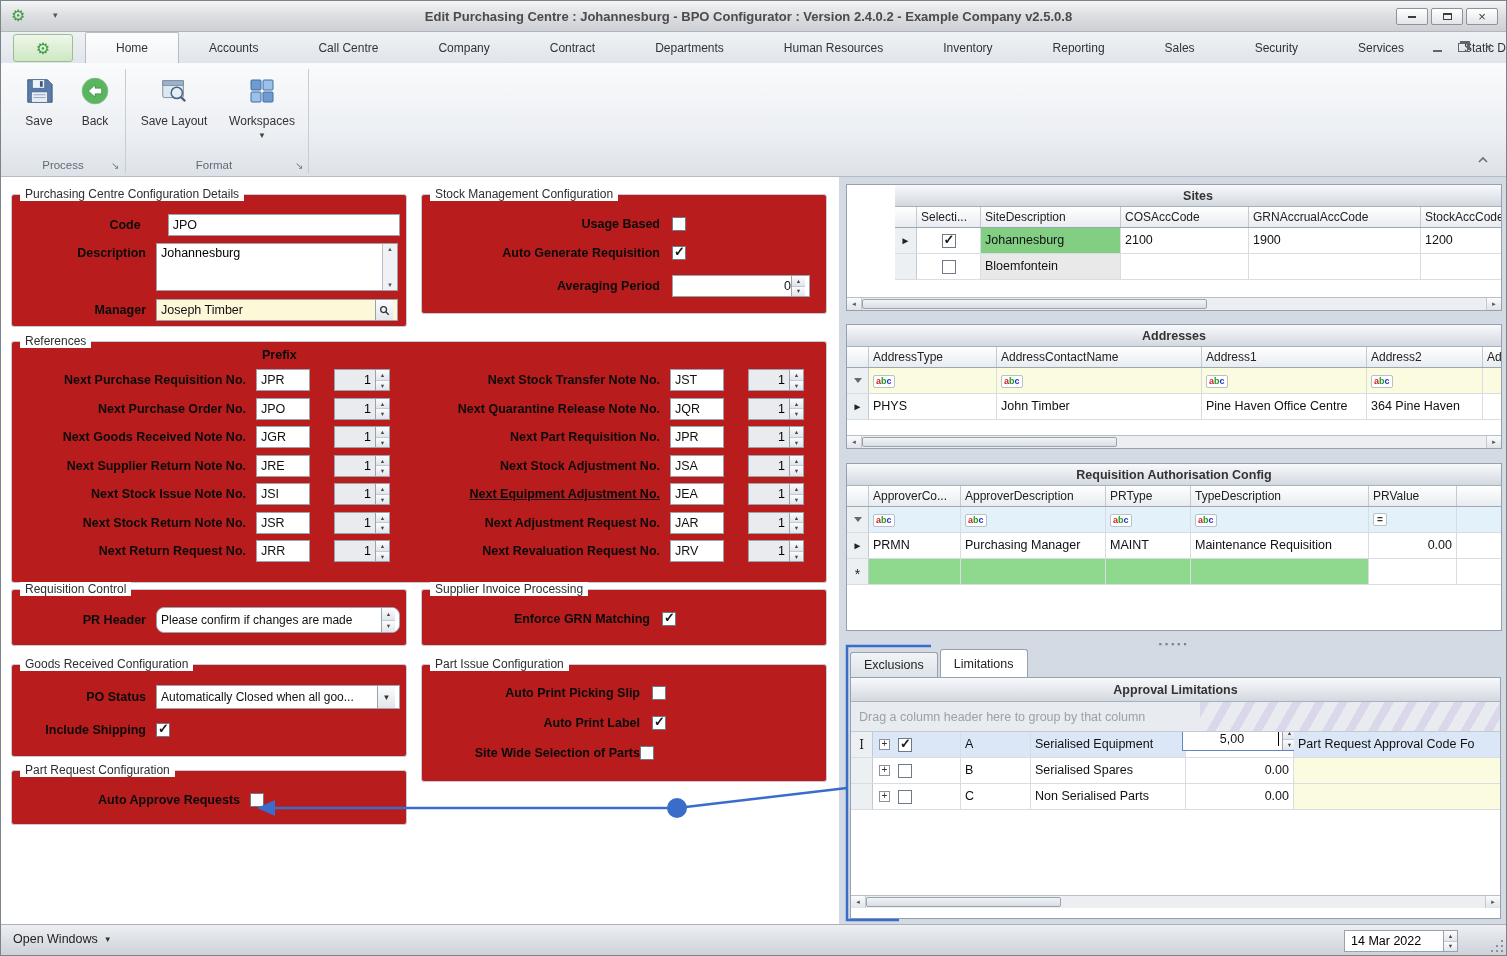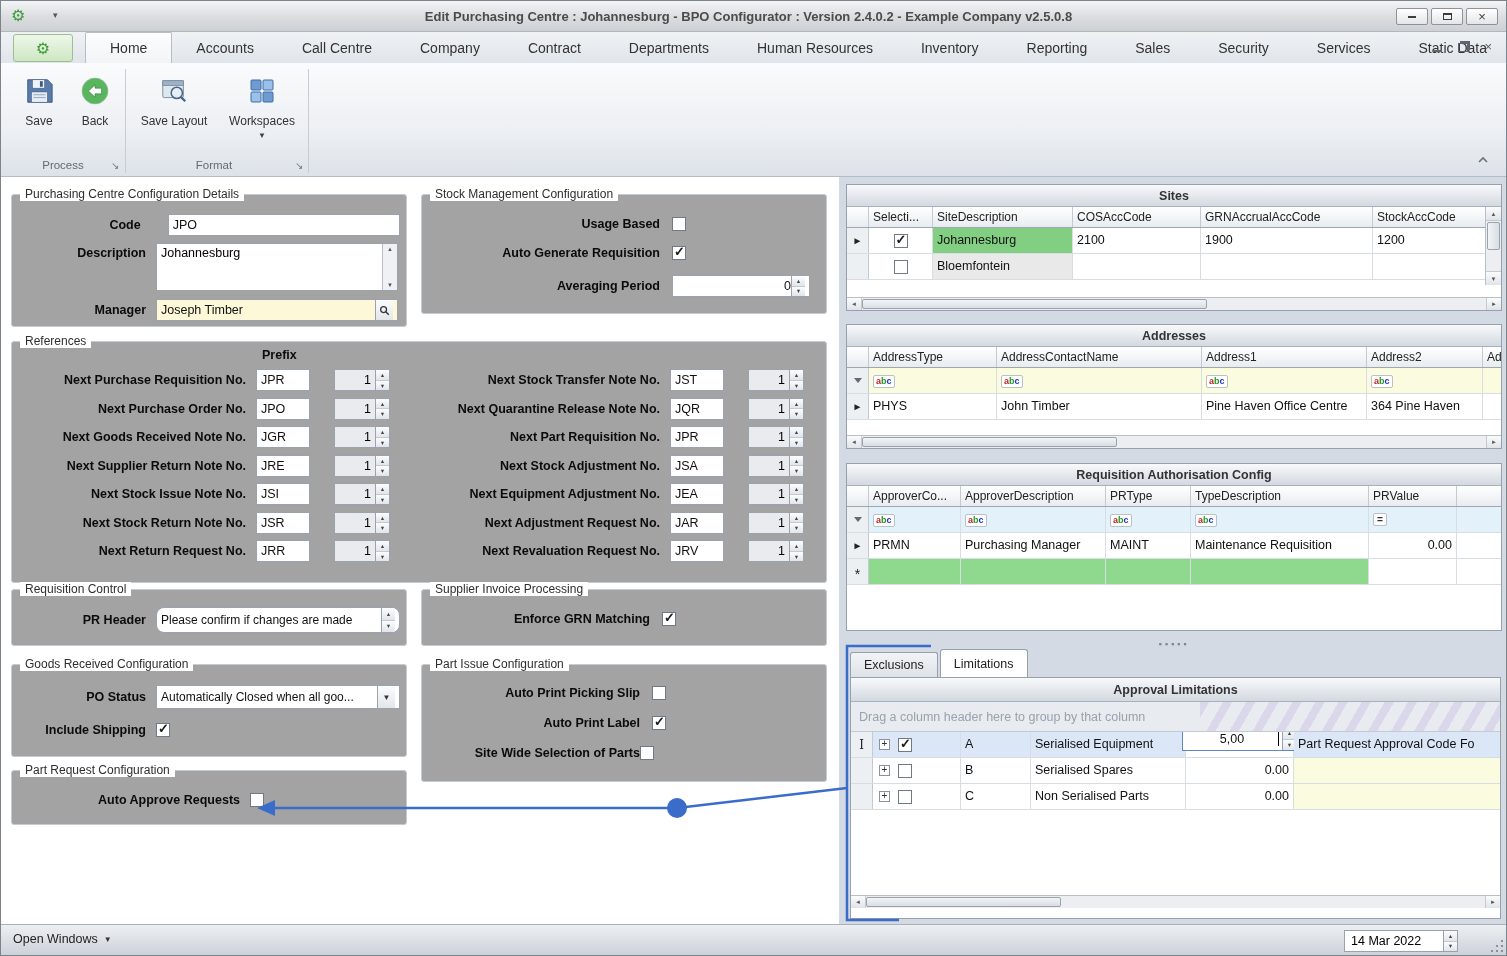--- a/index.html
+++ b/index.html
@@ -18,21 +18,21 @@
   .win-btn { width:32px; height:17px; border:1px solid #8e9299; background:linear-gradient(#ffffff,#e3e5e9);
     border-radius:2px; margin-left:3px; display:flex; align-items:center; justify-content:center; color:#3c3c3c; font-size:11px; line-height:1; }
   .glyph-min { width:8px; height:2px; background:#3c3c3c; display:inline-block; }
   .glyph-max { width:9px; height:7px; border:1px solid #3c3c3c; border-top-width:2px; display:inline-block; }
 
   
   #tabstrip { position:absolute; top:31px; left:0; right:0; height:31px; background:linear-gradient(#eff2f5,#e0e5eb); }
   .apptab { position:absolute; left:12px; top:2px; width:60px; height:28px; background:linear-gradient(#eef7ea,#cfe7c3);
     border:1px solid #9dbd92; border-radius:3px; display:flex; align-items:center; justify-content:center; font-size:16px; color:#3f9b3f; }
   .rtabs { position:absolute; left:84px; top:0; height:31px; display:flex; }
-  .rtab { height:31px; padding:0 24px; display:flex; align-items:center; font-size:14px; color:#333; white-space:nowrap; }
+  .rtab { height:31px; padding:0 30px; display:flex; align-items:center; font-size:12px; color:#333; white-space:nowrap; }
   .rtab.active { background:linear-gradient(#fcfdfd,#f2f4f6); border:1px solid #b7bdc5; border-bottom:none; border-radius:2px 2px 0 0; }
   .mdi-ctrl { position:absolute; right:14px; top:8px; display:flex; gap:16px; align-items:center; color:#5e656d; }
   .mdi-min { width:9px; height:2px; background:#5e656d; margin-top:8px; }
   .mdi-restore { width:10px; height:9px; border:1px solid #5e656d; box-shadow:2px -2px 0 -0px #5e656d; margin-top:2px; }
   .mdi-close { font-size:13px; line-height:1; }
 
   
   #ribbon { position:absolute; top:62px; left:0; right:0; height:114px;
     background:linear-gradient(#fafbfc,#eceff3 62%,#dde2e8); border-bottom:1px solid #b6bcc4; }
   .rbtn { position:absolute; top:6px; width:56px; height:86px; display:flex; flex-direction:column; align-items:center; border-radius:3px; }
@@ -42,21 +42,21 @@
   .vsep { position:absolute; top:6px; width:1px; height:104px; background:#c7cdd4; }
   .grp-lbl { position:absolute; bottom:5px; font-size:11.5px; color:#636a73; text-align:center; }
   .grp-launch { position:absolute; bottom:5px; font-size:10px; color:#767d86; }
   .collapse-btn { position:absolute; right:14px; bottom:8px; width:18px; height:16px; display:flex; align-items:center; justify-content:center; }
 
   
   #main { position:absolute; top:176px; left:0; right:0; bottom:31px; background:#ffffff; }
   #right-region { position:absolute; top:176px; left:838px; right:0; bottom:31px; background:#d3dae3; }
 
   
-  .gbox { position:absolute; border:1px solid #c3cbd4; border-radius:3px; background:#a3a3a3; }
+  .gbox { position:absolute; border:1px solid #c3cbd4; border-radius:3px; background:#b91c1c; }
   .gtitle { position:absolute; top:-8px; left:8px; background:#fff; padding:0 5px; font-size:12px; color:#2e2e2e; white-space:nowrap; }
   .flabel { font-size:12.5px; font-weight:bold; color:#0b0b0b; white-space:nowrap; }
   .frow { position:absolute; display:flex; align-items:center; }
   .lblbox { text-align:right; }
 
   .input { border:1px solid #9aa3ad; background:#fff; height:22px; font-size:12.5px; color:#111;
     display:flex; align-items:center; padding:0 4px; overflow:hidden; white-space:nowrap; }
   .input.yellow { background:#fcf8d8; }
   .sidebtn { width:18px; height:20px; border-left:1px solid #9aa3ad; background:linear-gradient(#fbfcfd,#e2e6ea);
     display:flex; align-items:center; justify-content:center; margin-left:auto; }
@@ -475,21 +475,21 @@
           <div class="ref-gap"></div>
           <div class="numspin ref-num">
             <span class="numval">1</span>
             <span class="spincol">
               <span>▲</span>
               <span>▼</span>
             </span>
           </div>
         </div>
       <div class="ref-row">
-          <div class="ref-lbl" style="width:252px;">Next Equipment Adjustment No.</div>
+          <div class="ref-lbl" style="width:252px;text-decoration:underline;">Next Equipment Adjustment No.</div>
           <div class="input ref-prefix">
             <span>JEA</span>
           </div>
           <div class="ref-gap"></div>
           <div class="numspin ref-num">
             <span class="numval">1</span>
             <span class="spincol">
               <span>▲</span>
               <span>▼</span>
             </span>
@@ -582,21 +582,21 @@
   </div>
 
   <div class="gbox" style="left:10px; top:769px; width:396px; height:55px;">
     <span class="gtitle">Part Request Configuration</span>
     <div class="frow" style="left:6px; top:22px; width:384px;">
       <div class="flabel lblbox" style="width:222px; margin-right:10px;">Auto Approve Requests</div>
       <span class="cb"></span>
     </div>
   </div>
 
-  <div class="panel" style="left:845px; top:183px; width:656px; height:127px;">
+  <div class="panel" style="left:845px; top:183px; width:656px; height:127px;padding-left:48px;">
     <div class="pcap">Sites</div>
     <div class="pbody" style="height:78px;">
       <div class="gridwrap">
         <div class="grid-header">
           <div class="rowind" style="background:linear-gradient(#ffffff,#e8ecf0);"></div>
           <div class="gh-cell" style="width:64px;">Selecti...</div>
           <div class="gh-cell" style="width:140px;">SiteDescription</div>
           <div class="gh-cell" style="width:128px;">COSAccCode</div>
           <div class="gh-cell" style="width:172px;">GRNAccrualAccCode</div>
           <div class="gh-cell" style="width:112px; border-right:none;">StockAccCode</div>

